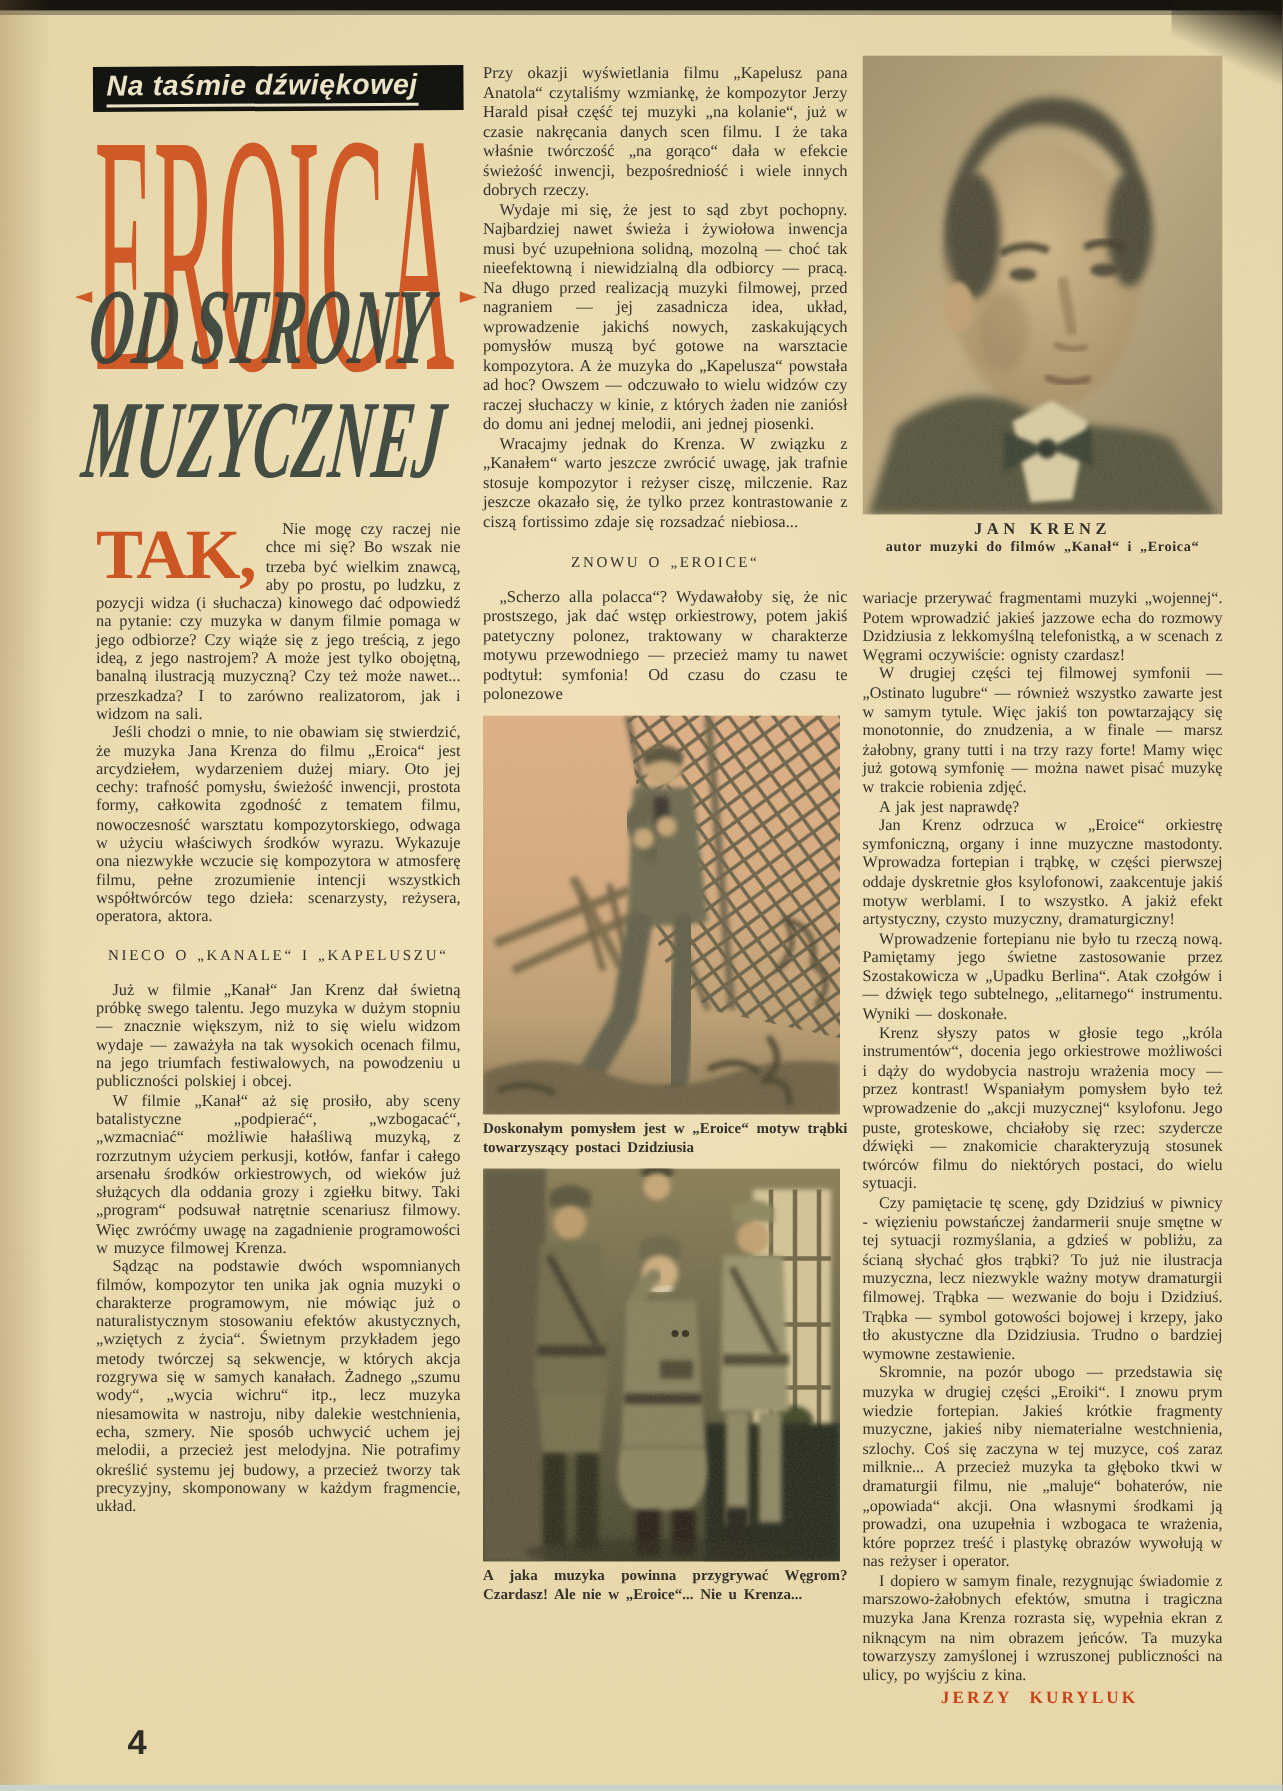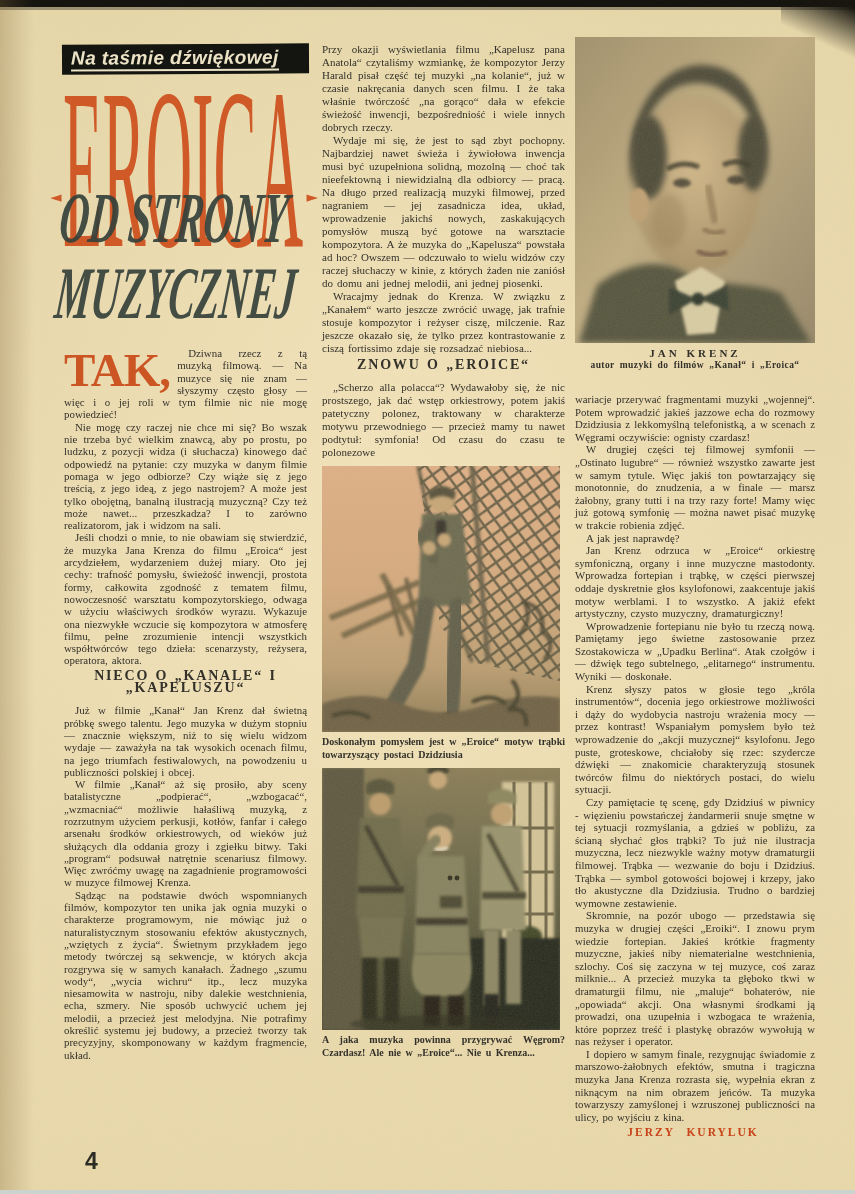--- a/index.html
+++ b/index.html
@@ -31,21 +31,21 @@
   .svg-eroica{left:2px;top:0;}
   .svg-ov1{left:0;top:106px;}
   .svg-ov2{left:0;top:180px;}
   .arrow{position:absolute;color:#cf5a28;font-size:15px;line-height:1;top:116px;font-family:"DejaVu Sans",sans-serif;}
   .arrow.l{left:-6px;} .arrow.r{right:-4px;}
 
   
   .col{position:absolute;text-align:justify;}
   .col p{margin:0;text-indent:11px;}
   .col p.noind{text-indent:0;}
-  .subhead{font-weight:bold;text-align:center;letter-spacing:1.8px;font-size:14px;margin:3px 0 10px;text-indent:0;}
+  .subhead{font-weight:normal;text-align:center;letter-spacing:1.8px;font-size:10px;margin:14px 0 10px;text-indent:0;}
   .col1{left:64px;top:347px;width:243px;font-size:10.9px;line-height:12.3px;word-spacing:1.2px;}
   .col2{left:322px;top:43px;width:243px;font-size:11px;line-height:13px;word-spacing:1.2px;}
   .col3{left:575px;top:37px;width:240px;font-size:10.8px;line-height:12.6px;word-spacing:1.1px;}
   .dropcap{float:left;color:#cc5524;font-weight:bold;font-size:47px;line-height:.88;
     letter-spacing:-1px;padding:3px 7px 2px 0;font-family:"Liberation Serif",serif;}
 
   .photo{display:block;margin:7px 0 4px 0;}
   .caption{font-weight:bold;font-size:10px;line-height:12.5px;text-align:justify;margin:2px 0 6px;word-spacing:2px;}
   .pcaption{text-align:center;font-weight:bold;margin:4px 0 22px;line-height:12px;}
   .pcaption .name{display:block;font-size:11px;letter-spacing:3px;}
@@ -88,21 +88,20 @@
     <svg class="svg-ov1" width="250" height="80" viewBox="0 0 250 80">
       <text x="8" y="62" font-family="Liberation Serif, serif" font-size="72" font-style="italic" font-weight="bold" fill="#36423b" fill-opacity=".93" transform="skewX(-6)" textLength="228" lengthAdjust="spacingAndGlyphs">OD STRONY</text>
     </svg>
     <svg class="svg-ov2" width="252" height="82" viewBox="0 0 252 82">
       <text x="4" y="64" font-family="Liberation Serif, serif" font-size="74" font-style="italic" font-weight="bold" fill="#36423b" fill-opacity=".93" transform="skewX(-6)" textLength="240" lengthAdjust="spacingAndGlyphs">MUZYCZNEJ</text>
     </svg>
   </div>
 
   <div class="col col1">
     <span class="dropcap">TAK,</span>
-    <p>Dziwna rzecz z tą muzyką filmową. — Na muzyce się nie znam — słyszymy często głosy — więc i o jej roli w tym filmie nic nie mogę powiedzieć!</p>
     <p>Nie mogę czy raczej nie chce mi się? Bo wszak nie trzeba być wielkim znawcą, aby po prostu, po ludzku, z pozycji widza (i słuchacza) kinowego dać odpowiedź na pytanie: czy muzyka w danym filmie pomaga w jego odbiorze? Czy wiąże się z jego treścią, z jego ideą, z jego nastrojem? A może jest tylko obojętną, banalną ilustracją muzyczną? Czy też może nawet... przeszkadza? I to zarówno realizatorom, jak i widzom na sali.</p>
     <p>Jeśli chodzi o mnie, to nie obawiam się stwierdzić, że muzyka Jana Krenza do filmu „Eroica“ jest arcydziełem, wydarzeniem dużej miary. Oto jej cechy: trafność pomysłu, świeżość inwencji, prostota formy, całkowita zgodność z tematem filmu, nowoczesność warsztatu kompozytorskiego, odwaga w użyciu właściwych środków wyrazu. Wykazuje ona niezwykłe wczucie się kompozytora w atmosferę filmu, pełne zrozumienie intencji wszystkich współtwórców tego dzieła: scenarzysty, reżysera, operatora, aktora.</p>
     <div class="subhead">NIECO O „KANALE“ I „KAPELUSZU“</div>
     <p>Już w filmie „Kanał“ Jan Krenz dał świetną próbkę swego talentu. Jego muzyka w dużym stopniu — znacznie większym, niż to się wielu widzom wydaje — zaważyła na tak wysokich ocenach filmu, na jego triumfach festiwalowych, na powodzeniu u publiczności polskiej i obcej.</p>
     <p>W filmie „Kanał“ aż się prosiło, aby sceny batalistyczne „podpierać“, „wzbogacać“, „wzmacniać“ możliwie hałaśliwą muzyką, z rozrzutnym użyciem perkusji, kotłów, fanfar i całego arsenału środków orkiestrowych, od wieków już służących dla oddania grozy i zgiełku bitwy. Taki „program“ podsuwał natrętnie scenariusz filmowy. Więc zwróćmy uwagę na zagadnienie programowości w muzyce filmowej Krenza.</p>
     <p>Sądząc na podstawie dwóch wspomnianych filmów, kompozytor ten unika jak ognia muzyki o charakterze programowym, nie mówiąc już o naturalistycznym stosowaniu efektów akustycznych, „wziętych z życia“. Świetnym przykładem jego metody twórczej są sekwencje, w których akcja rozgrywa się w samych kanałach. Żadnego „szumu wody“, „wycia wichru“ itp., lecz muzyka niesamowita w nastroju, niby dalekie westchnienia, echa, szmery. Nie sposób uchwycić uchem jej melodii, a przecież jest melodyjna. Nie potrafimy określić systemu jej budowy, a przecież tworzy tak precyzyjny, skomponowany w każdym fragmencie, układ.</p>
   </div>
 
   <div class="col col2">
     <p class="noind">Przy okazji wyświetlania filmu „Kapelusz pana Anatola“ czytaliśmy wzmiankę, że kompozytor Jerzy Harald pisał część tej muzyki „na kolanie“, już w czasie nakręcania danych scen filmu. I że taka właśnie twórczość „na gorąco“ dała w efekcie świeżość inwencji, bezpośredniość i wiele innych dobrych rzeczy.</p>

